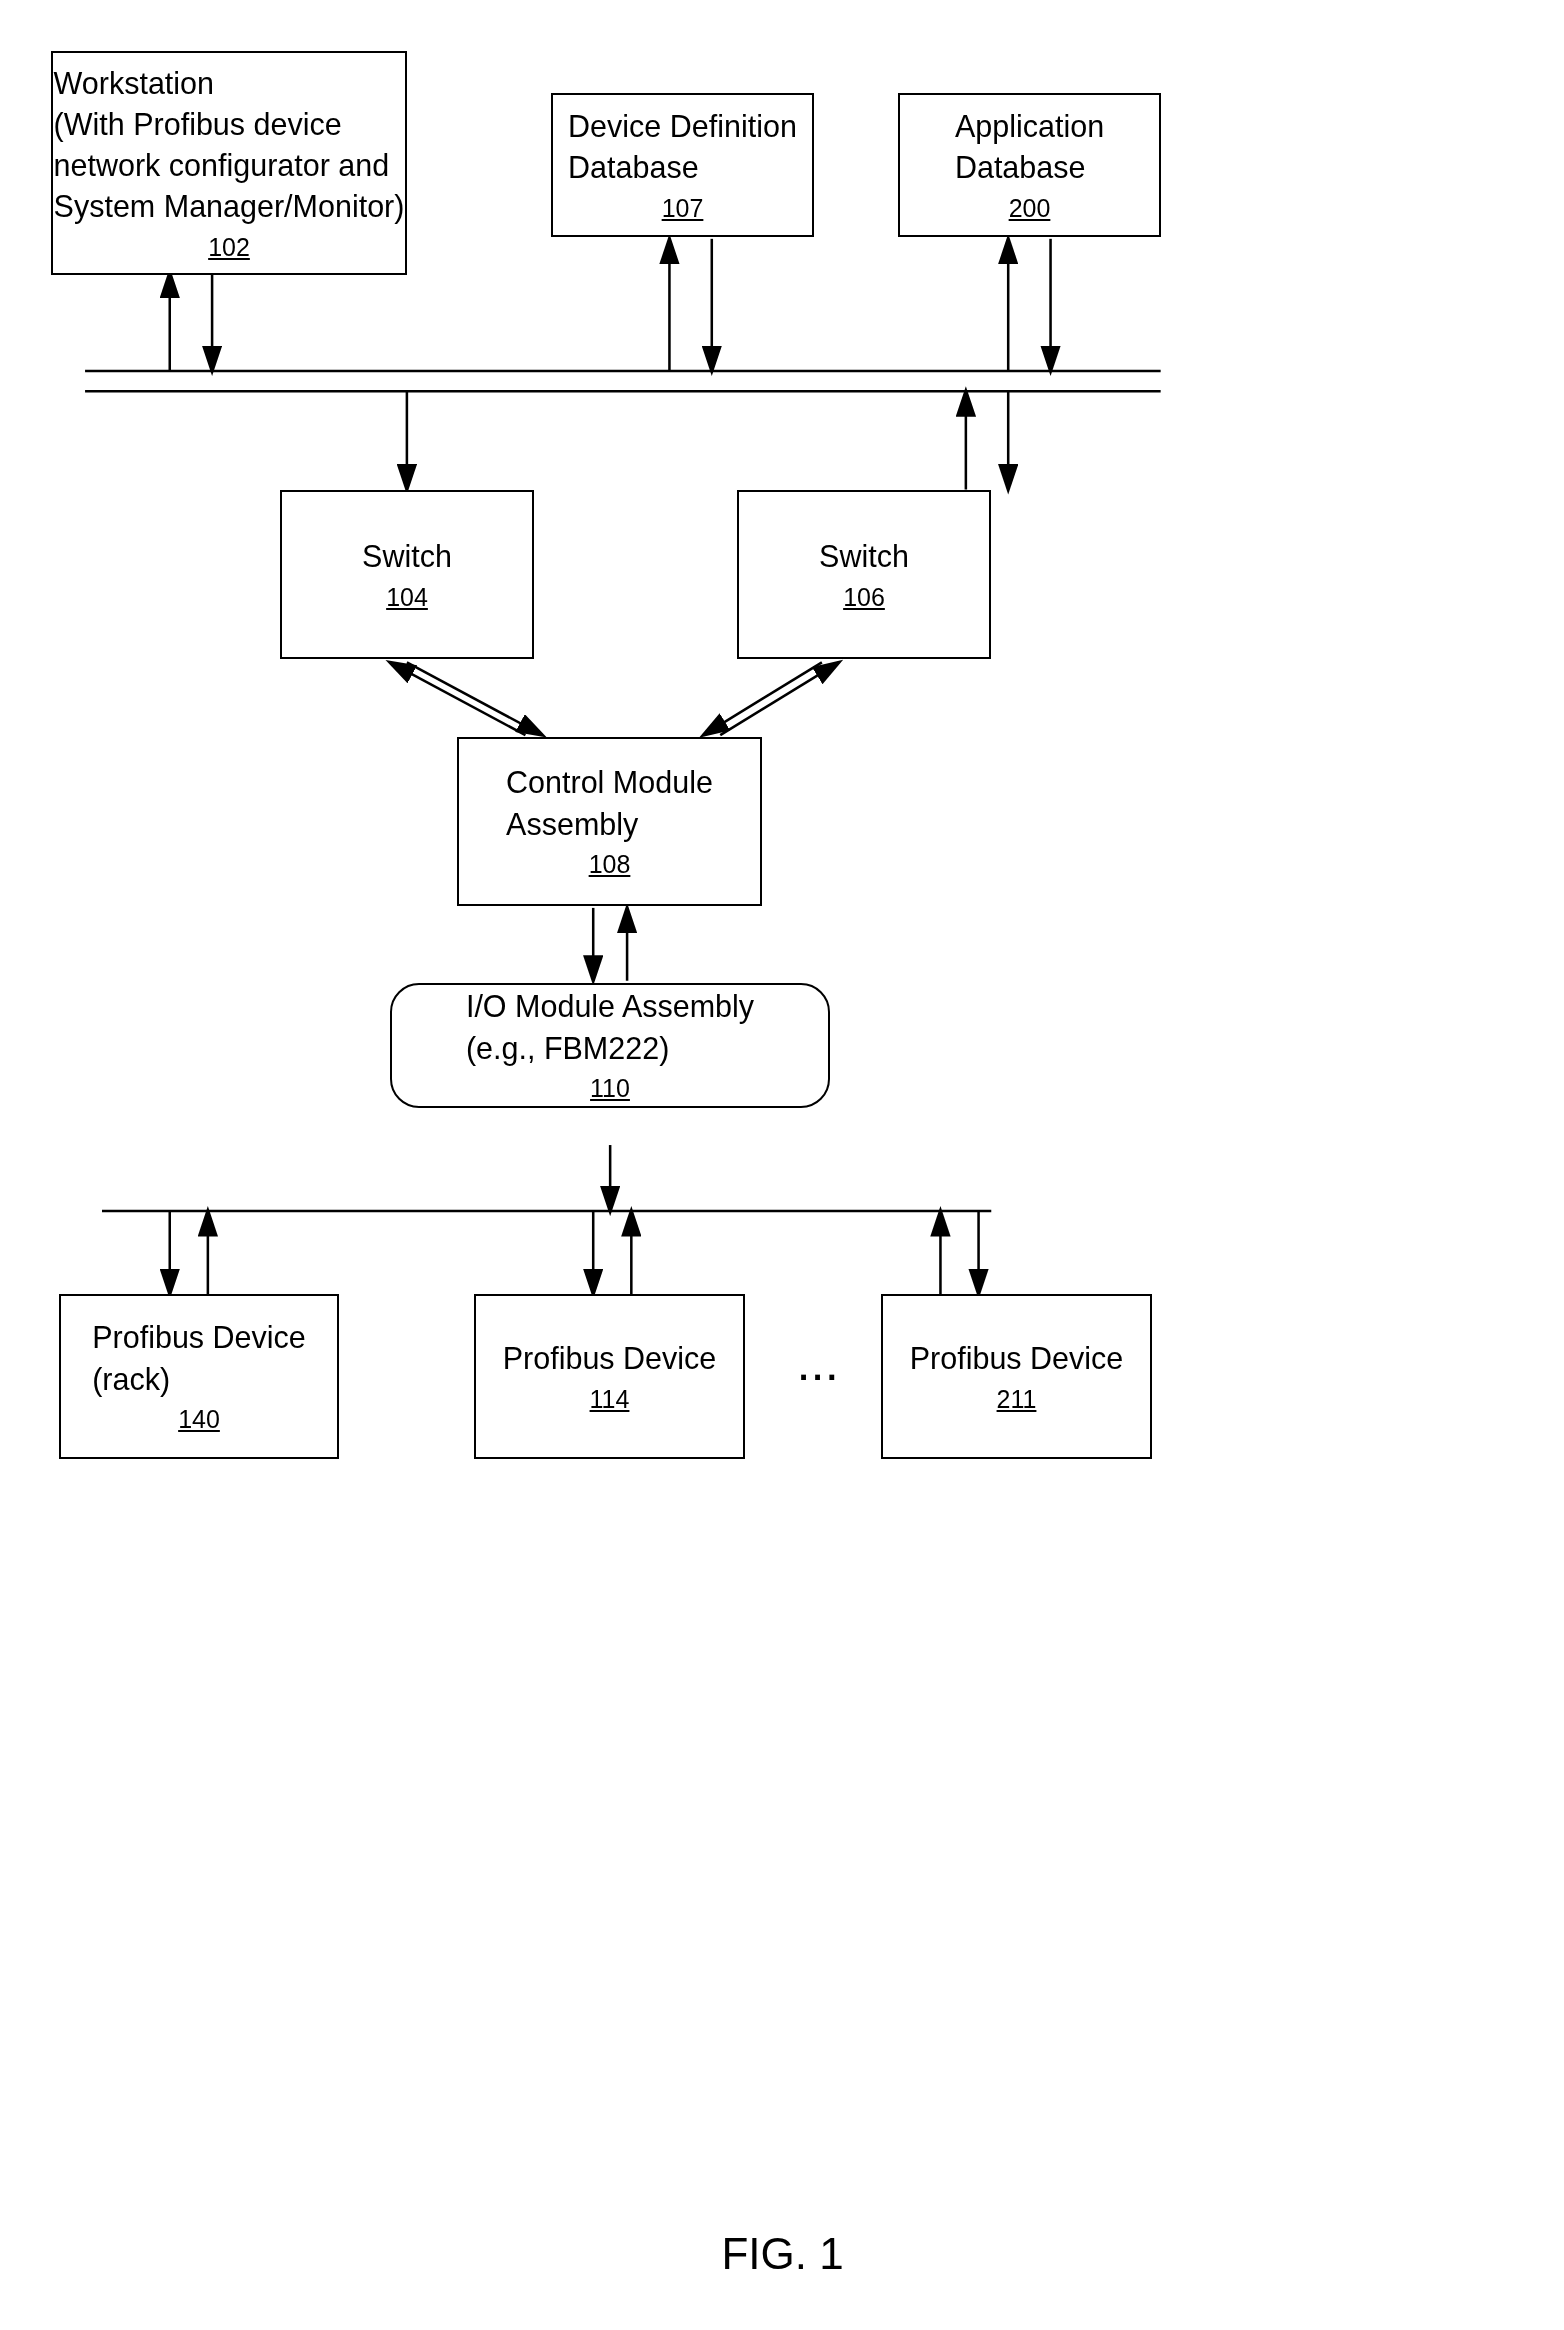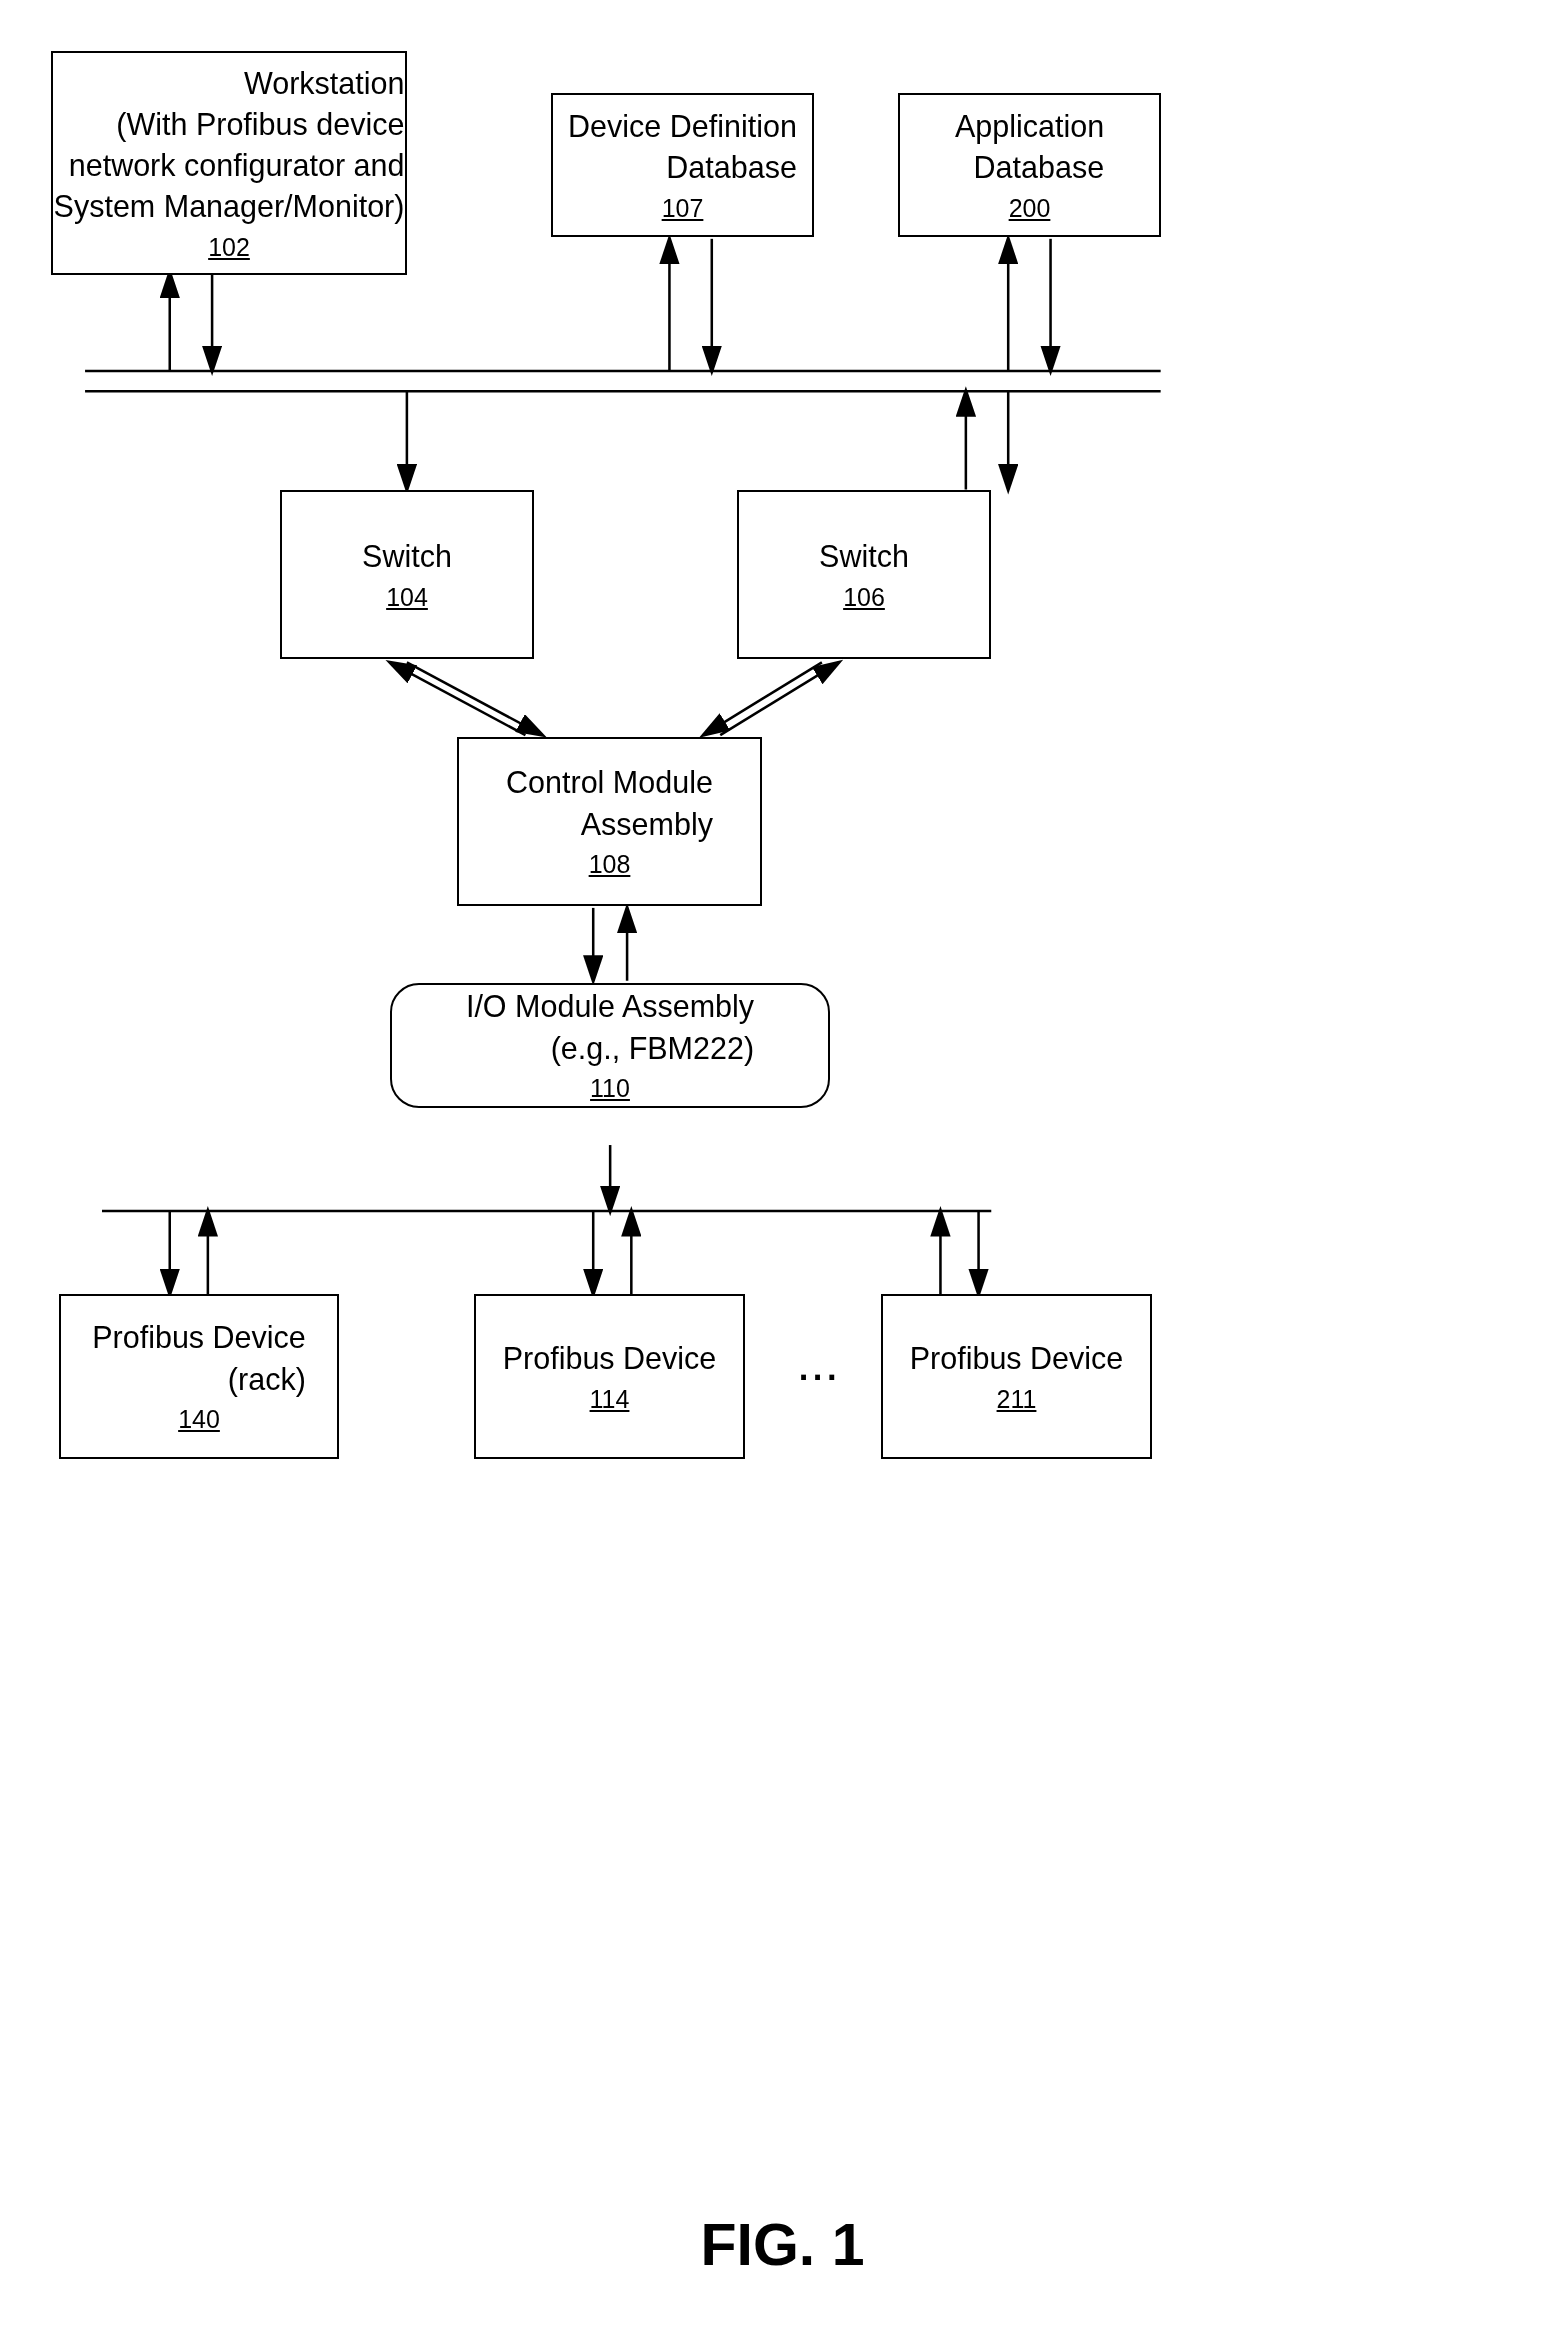--- a/index.html
+++ b/index.html
@@ -15,21 +15,21 @@
     .diagram-container {
       position: relative;
       width: 1565px;
       height: 2202px;
     }
 
     .box {
       position: absolute;
       border: 2.5px solid #000;
       background: #fff;
-      text-align: right;
+      text-align: left;
       display: flex;
       flex-direction: column;
       align-items: center;
       justify-content: center;
       font-size: 30.5px;
       line-height: 1.3;
     }
 
     .box .label {
       font-size: 30.5px;
@@ -180,14 +180,14 @@
 
   <div class="box" style="left:881px; top:1294px; width:271px; height:165px; font-size:29px;">
     <span class="label">
       Profibus Device
     </span>
     <span class="number">211</span>
   </div>
 
 </div>
 
-<div style="position:absolute; bottom:51px; left:50%; transform:translateX(-50%); font-size:59px; font-weight:bold; font-family:Arial;">FIG. 1</div>
+<div style="position:absolute; bottom:51px; left:50%; transform:translateX(-50%); font-size:44px; font-weight:normal; font-family:Arial;">FIG. 1</div>
 
 
 </body></html>

